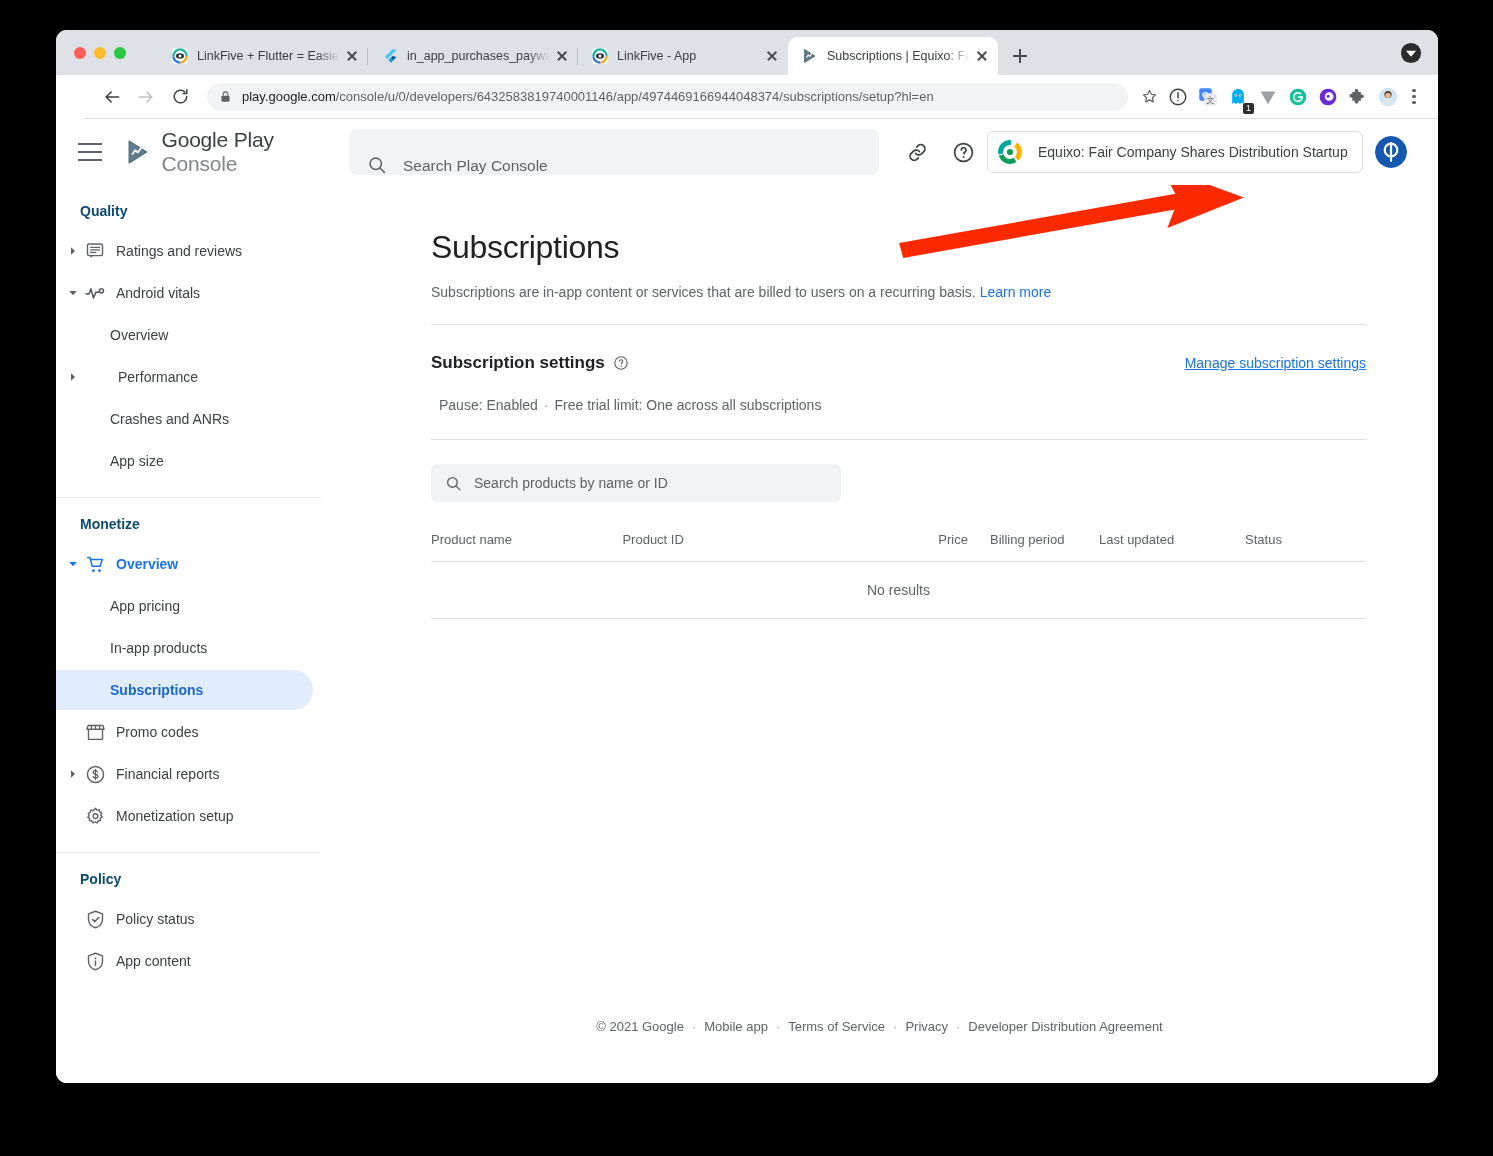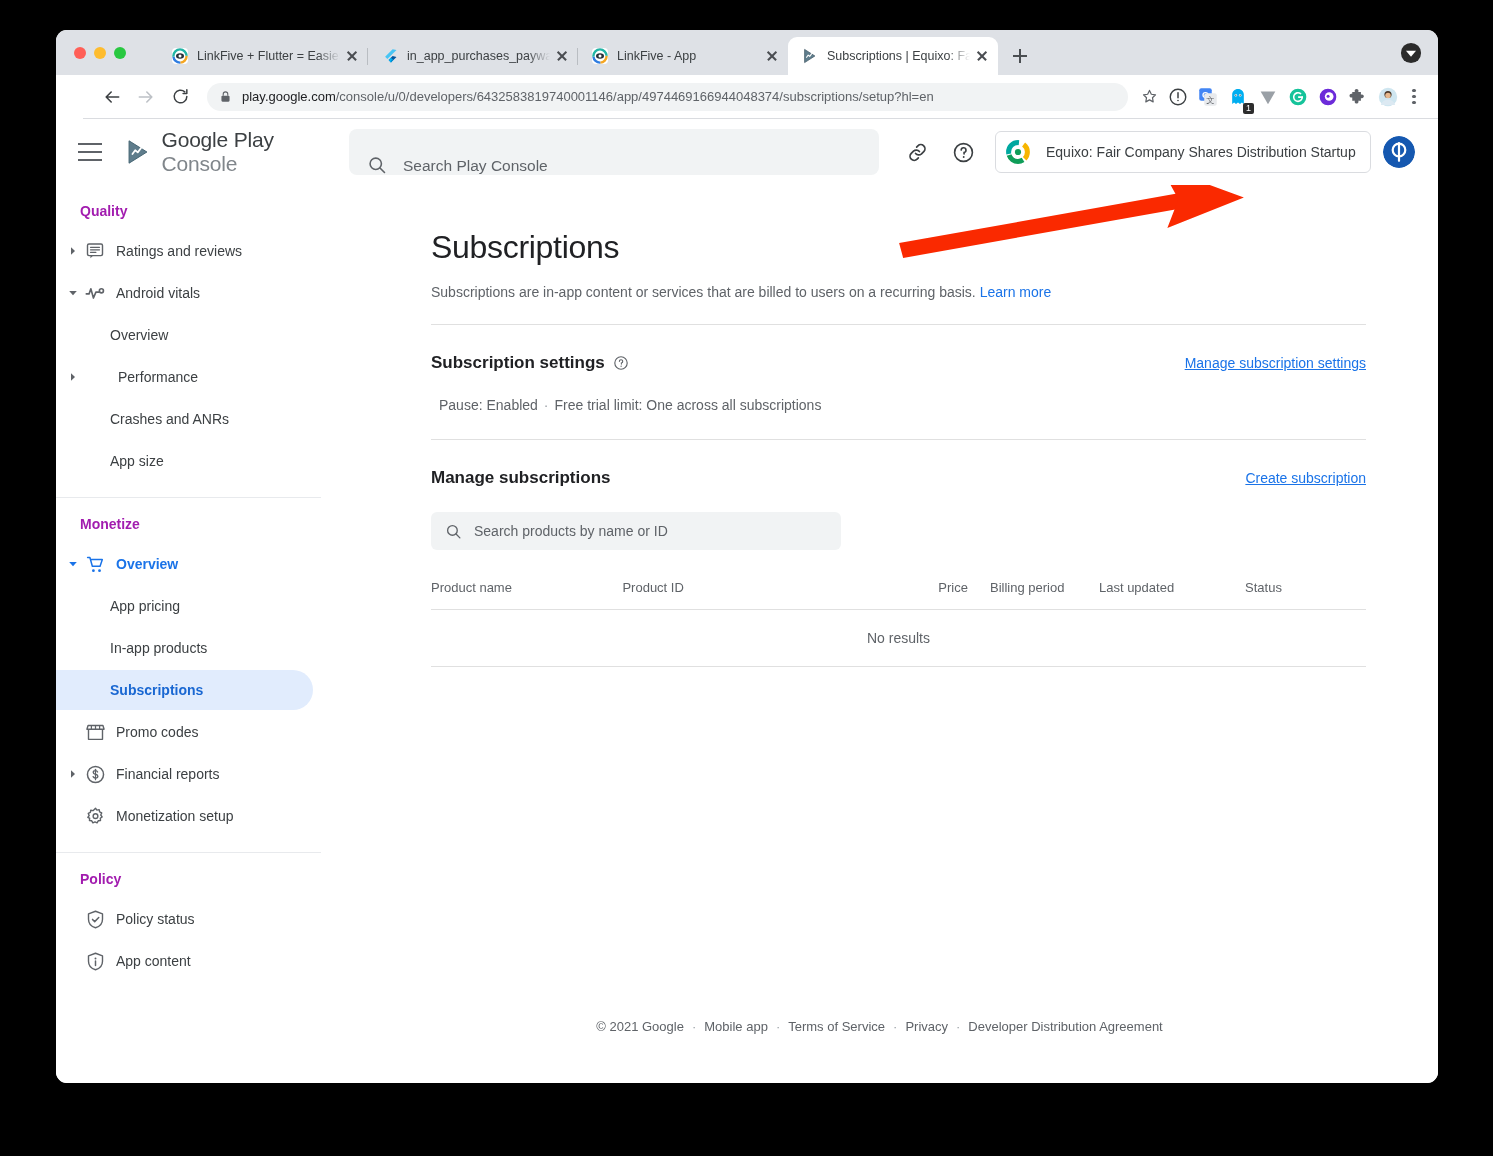--- a/index.html
+++ b/index.html
@@ -174,36 +174,36 @@
   }
   .console-search .ph { color: #5f6368; font-size: 15.5px; margin-left: 16px; }
   .header-actions { display: flex; align-items: center; gap: 6px; margin-left: 18px; }
   .hicon { width: 40px; height: 40px; display: flex; align-items: center; justify-content: center; border-radius: 50%; }
   .app-chip {
     display: flex; align-items: center; gap: 12px;
     height: 42px;
     border: 1px solid #dadce0;
     border-radius: 6px;
     padding: 0 14px 0 6px;
-    margin-left: 12px;
+    margin-left: 4px;
   }
   .app-chip-name { font-size: 14px; color: #3c4043; white-space: nowrap; }
   .account-avatar { width: 32px; height: 32px; border-radius: 50%; margin-left: 12px; }
 
   
   .sidebar {
     width: 265px;
     padding-top: 66px;
     flex: none;
     overflow: hidden;
   }
   .nav-section { padding: 10px 0 14px 0; }
   .nav-section + .nav-section { border-top: 1px solid #e8eaed; }
   .section-title {
-    font-size: 14px; font-weight: bold; color: #a21caf;
+    font-size: 14px; font-weight: bold; color: #0c4a6e;
     padding: 8px 0 10px 24px;
   }
   .nav-item {
     display: flex; align-items: center;
     height: 40px;
     margin: 2px 8px 2px 0;
     border-radius: 0 20px 20px 0;
     padding-left: 8px;
     font-size: 14px;
     color: #3c4043;
@@ -728,24 +728,20 @@
           </div>
           <a class="sec-link" href="#">Manage subscription settings</a>
         </div>
 
         <div class="settings-line">
           <span>Pause: Enabled</span><span class="dotsep">·</span><span>Free trial limit: One across all subscriptions</span>
         </div>
 
         <div class="hr"></div>
 
-        <div class="sec-head">
-          <div class="sec-title">Manage subscriptions</div>
-          <a class="sec-link" href="#">Create subscription</a>
-        </div>
 
         <div class="prod-search">
           <svg width="17" height="17" viewBox="0 0 24 24">
             <circle cx="10.5" cy="10.5" r="6.8" fill="none" stroke="#5f6368" stroke-width="1.9"></circle>
             <path d="M15.6 15.6 21 21" stroke="#5f6368" stroke-width="1.9" stroke-linecap="round"></path>
           </svg>
           <span class="ph">Search products by name or ID</span>
         </div>
 
         <table class="products">

